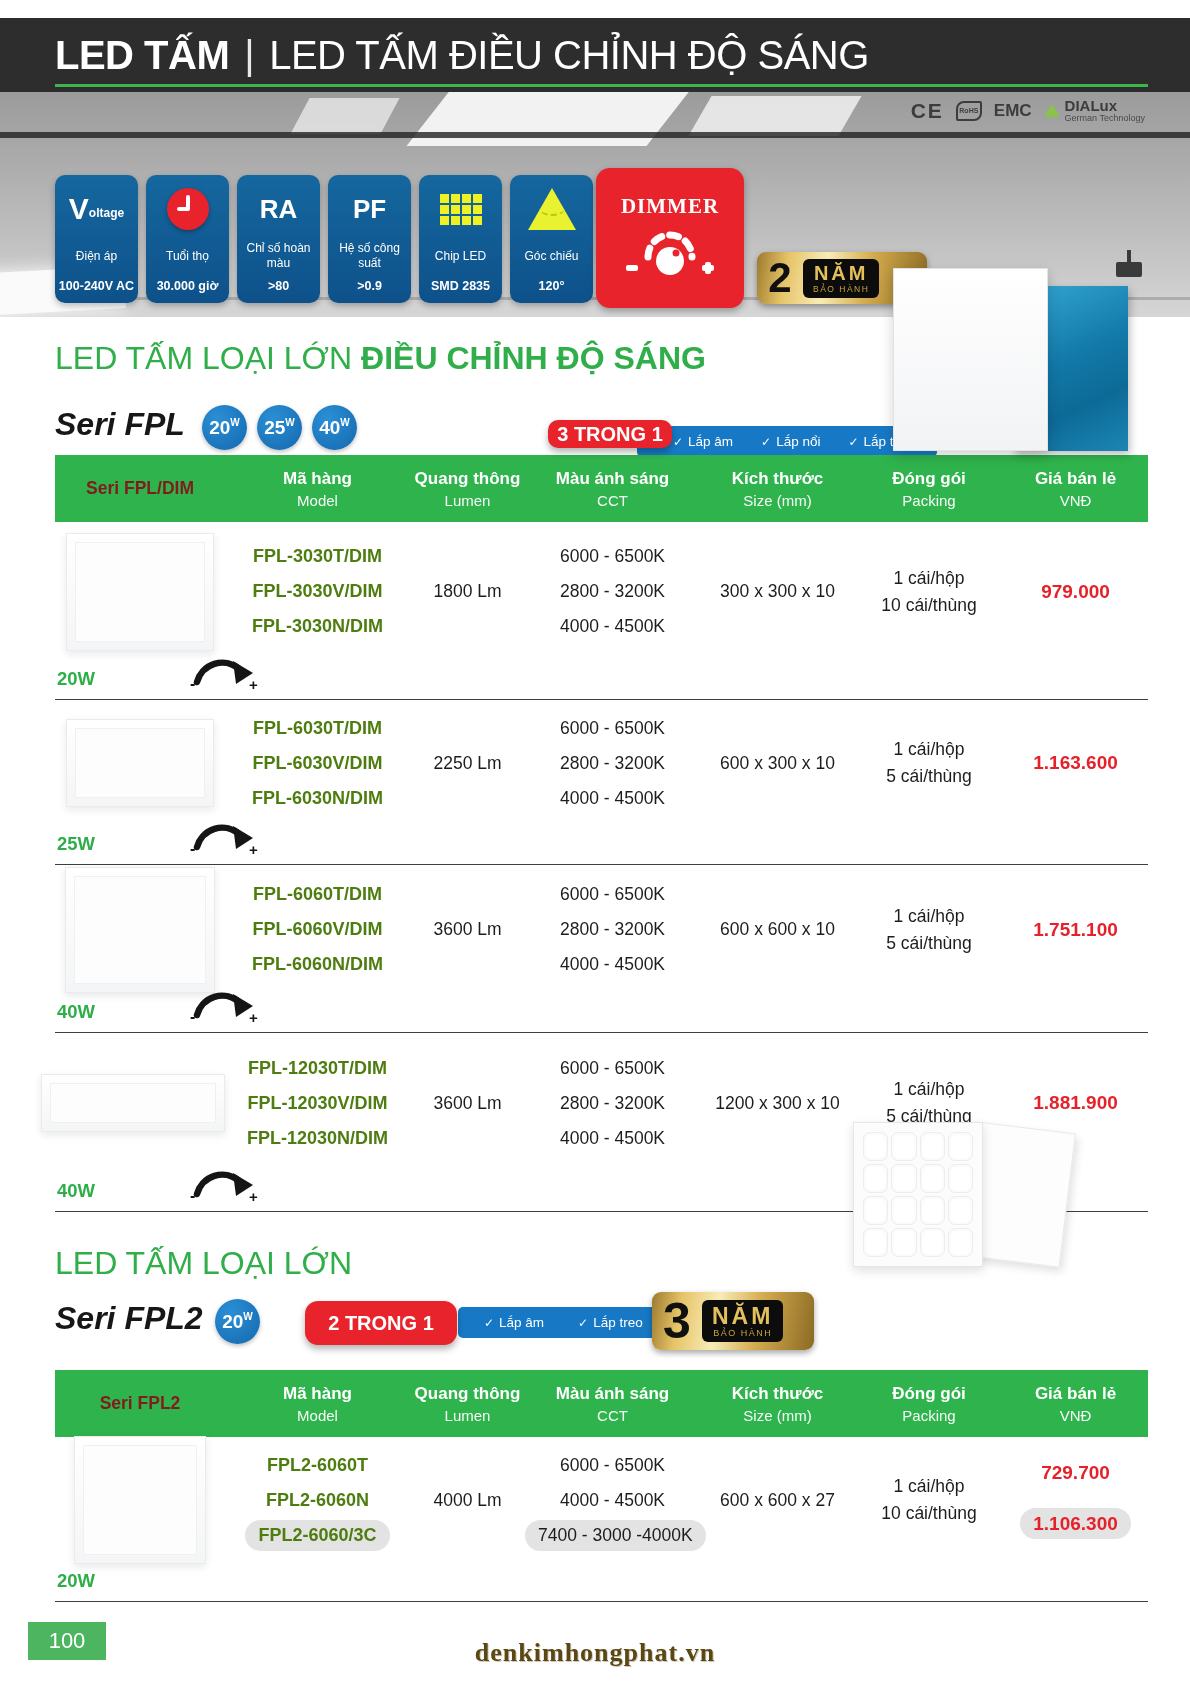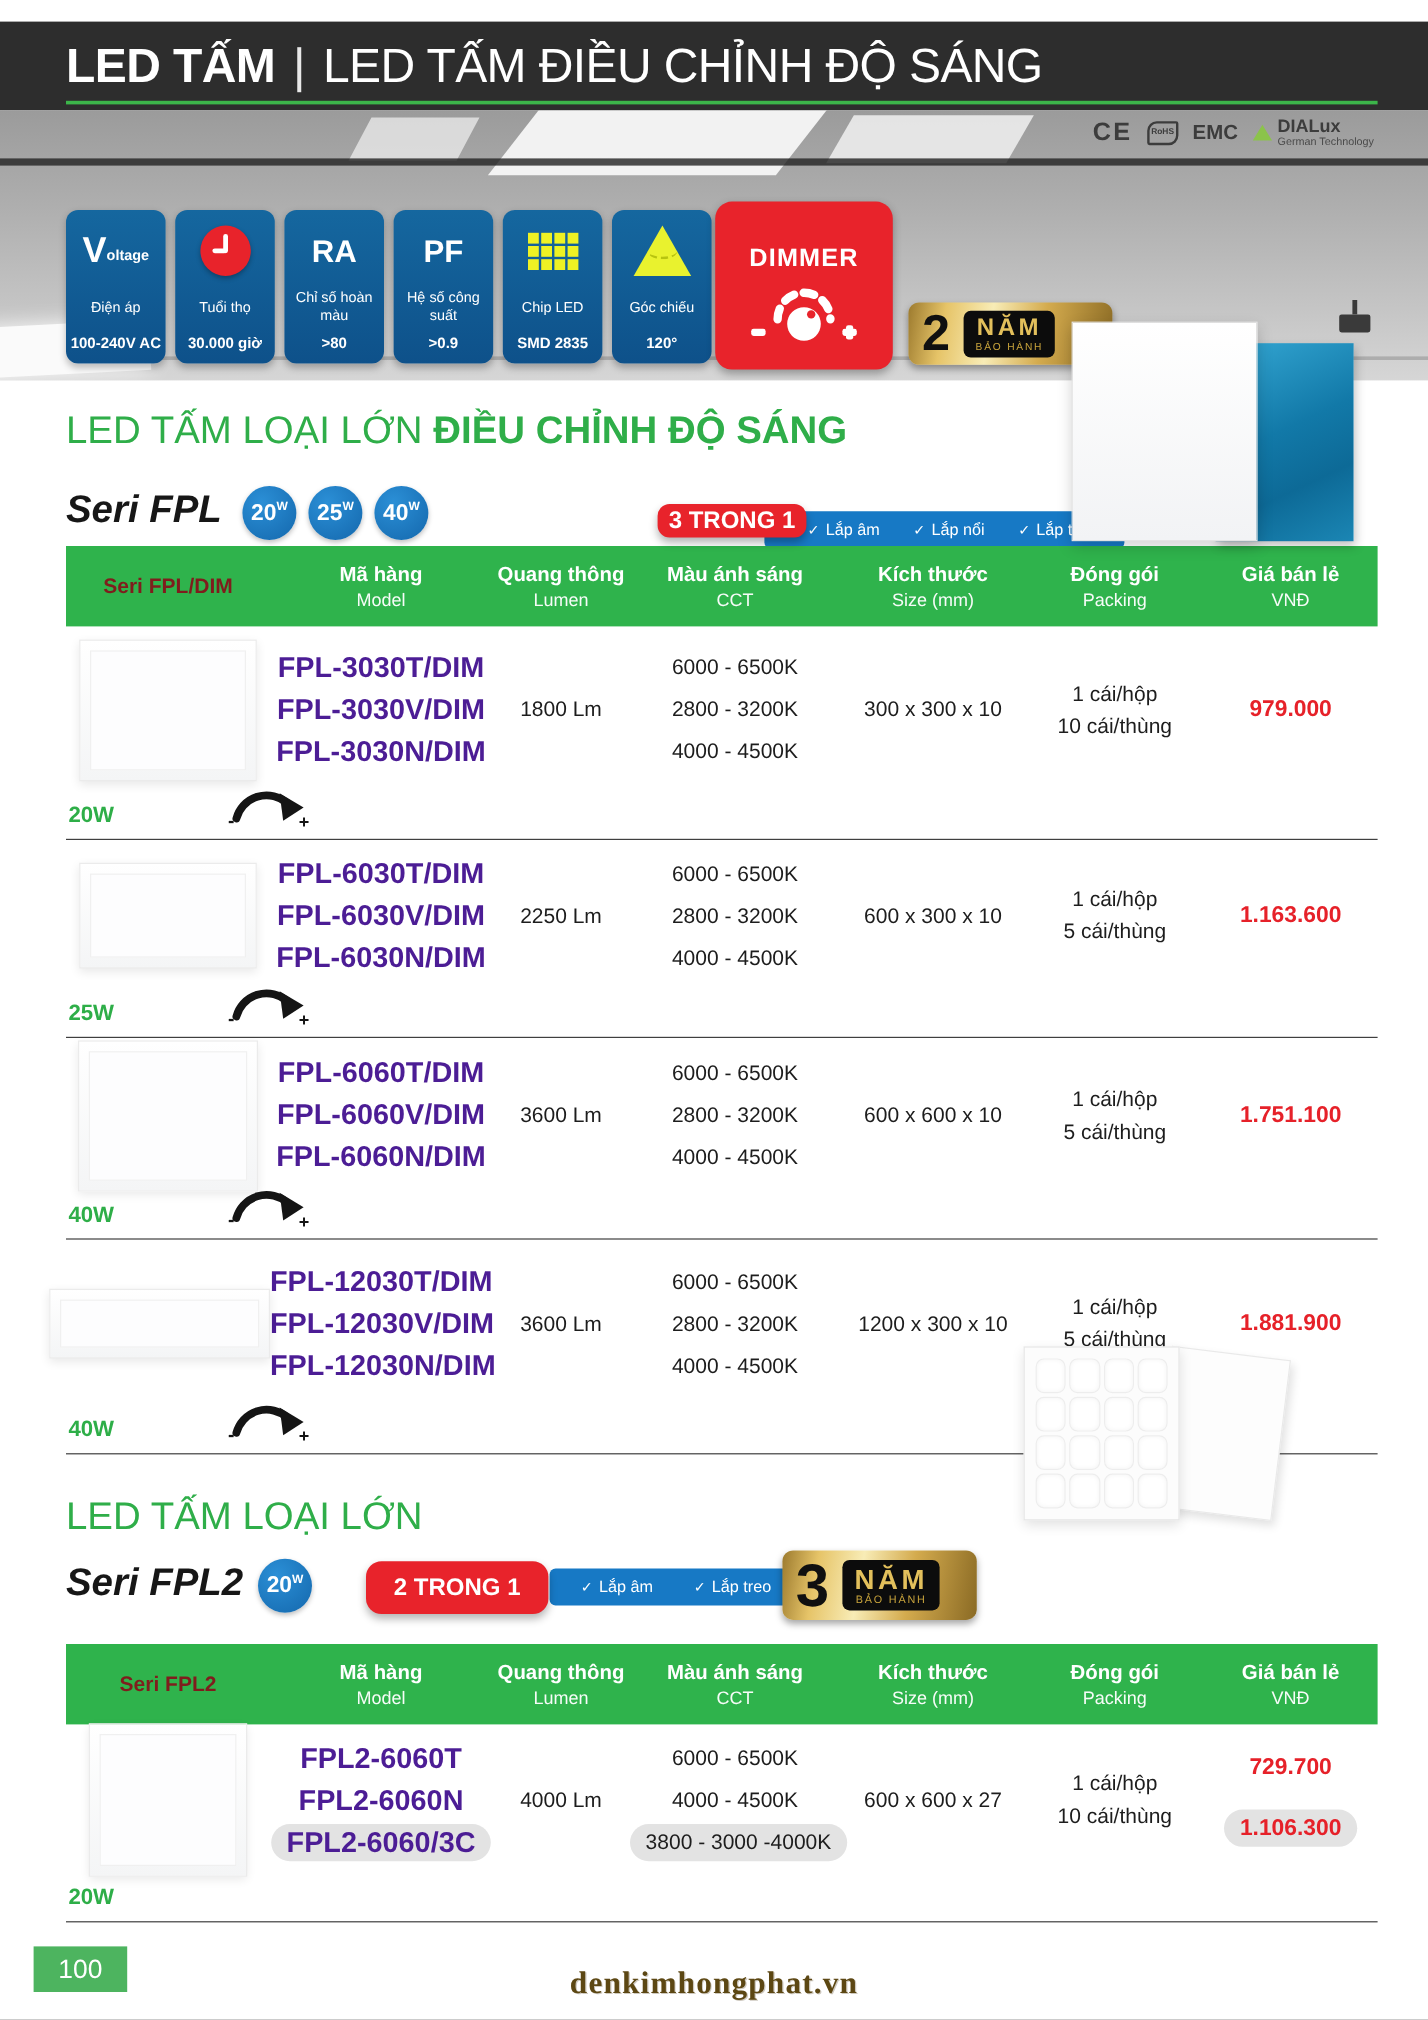--- a/index.html
+++ b/index.html
@@ -57,21 +57,21 @@
   .clock-icon::after { content:""; position:absolute; left:10px; top:19px; width:12px; height:4px; background:#fff; border-radius:2px; }
   .chip-icon { display:grid; grid-template-columns:repeat(4,9px); grid-auto-rows:9px; gap:2px; }
   .chip-icon i { background:#eef224; display:block; }
   .beam-icon { width:0; height:0; border-left:24px solid transparent; border-right:24px solid transparent;
     border-bottom:42px solid #e9f22e; position:relative; }
   .beam-icon::after { content:""; position:absolute; left:-13px; top:12px; width:26px; height:14px;
     border-bottom:2px dashed #b8c410; border-radius:50%; }
 
   
   .dimmer-badge { position:absolute; top:76px; left:596px; width:148px; height:140px; background:#e8232b;
-    border-radius:14px; color:#fff; text-align:center; padding-top:36px; z-index:3; box-shadow:0 3px 7px rgba(0,0,0,.3); }
+    border-radius:14px; color:#fff; text-align:center; padding-top:26px; z-index:3; box-shadow:0 3px 7px rgba(0,0,0,.3);font-family:Liberation Serif, serif; }
   .dimmer-label { font-weight:800; font-size:21px; letter-spacing:1px; }
   .dimmer-dial { margin-top:4px; }
 
   
   .warranty { display:flex; align-items:center; border-radius:9px; padding:4px 5px 4px 0;
     background:linear-gradient(100deg,#9c7a2e 0%,#e6c468 18%,#f8ecb6 40%,#d4ab4e 65%,#8a6a24 100%);
     box-shadow:0 3px 6px rgba(0,0,0,.35); }
   .warranty-num { font-weight:900; color:#101010; text-align:center; line-height:1; }
   .warranty-box { background:#0c0c0c; border-radius:6px; display:flex; flex-direction:column;
     align-items:center; justify-content:center; padding:4px 10px; }
@@ -132,21 +132,21 @@
   .col-size  { width:155px; }
   .col-pack  { width:148px; }
   .col-price { width:145px; }
   .col { text-align:center; }
 
   .product-row { position:absolute; left:55px; width:1093px; border-bottom:1px solid #3f3f3f; }
   .row1 { top:522px; height:178px; } .row2 { top:700px; height:165px; }
   .row3 { top:865px; height:168px; } .row4 { top:1033px; height:179px; }
   .rowS2 { top:1437px; height:165px; }
   .trow { display:flex; align-items:center; height:calc(100% - 38px); }
-  .model-line { font-weight:700; font-size:24px; color:#4c1d95; line-height:35px; white-space:nowrap; }
+  .model-line { font-weight:700; font-size:18px; color:#4d7c0f; line-height:35px; white-space:nowrap; }
   .cct-line { font-size:17.5px; color:#1d1d1d; line-height:35px; white-space:nowrap; }
   .plain-cell { font-size:17.5px; color:#1d1d1d; }
   .pack-line { font-size:17.5px; color:#1d1d1d; line-height:27px; }
   .price-cell { font-weight:700; font-size:19px; color:#e62129; }
   .price-stack { display:flex; flex-direction:column; gap:24px; align-items:center; }
   .pill { background:#e3e3e3; border-radius:17px; padding:0 13px; display:inline-block; line-height:31px; }
 
   .panel { background:linear-gradient(180deg,#ffffff,#f4f5f6); border:1px solid #ebebeb;
     box-shadow:0 3px 8px rgba(0,0,0,.09); position:relative; }
   .panel::after { content:""; position:absolute; inset:8px; border:1px solid #f0f0f0; background:#fdfdfe; }
@@ -583,21 +583,21 @@
         </div>
       <div class="col col-model">
         <div class="model-line">FPL2-6060T</div>
         <div class="model-line">FPL2-6060N</div>
         <div class="model-line"><span class="pill">FPL2-6060/3C</span></div>
       </div>
       <div class="col col-lumen plain-cell">4000 Lm</div>
       <div class="col col-cct">
         <div class="cct-line">6000 - 6500K</div>
         <div class="cct-line">4000 - 4500K</div>
-        <div class="cct-line"><span class="pill">3800 - 3000 -4000K</span></div>
+        <div class="cct-line"><span class="pill">7400 - 3000 -4000K</span></div>
       </div>
       <div class="col col-size plain-cell">600 x 600 x 27</div>
       <div class="col col-pack">
         <div class="pack-line">1 cái/hộp</div>
         <div class="pack-line">10 cái/thùng</div>
       </div>
       <div class="col col-price">
         <div class="price-stack">
           <span class="price-cell">729.700</span>
           <span class="price-cell"><span class="pill">1.106.300</span></span>

